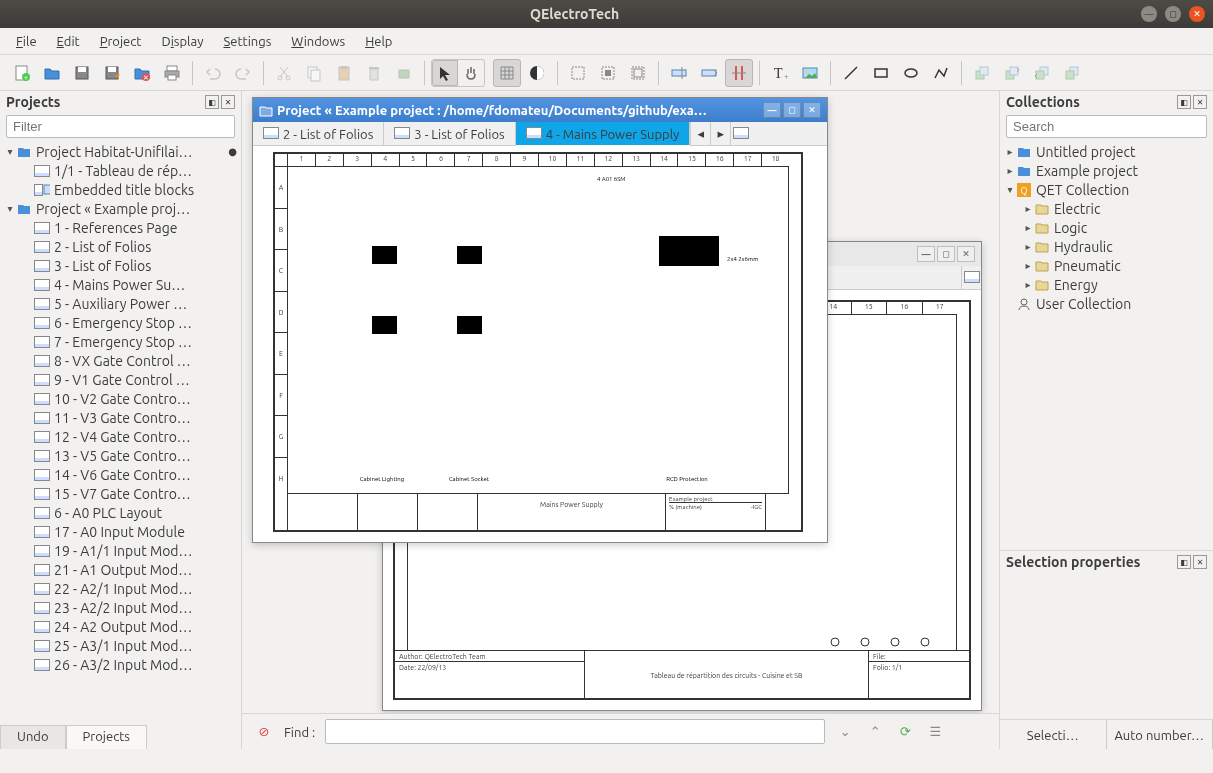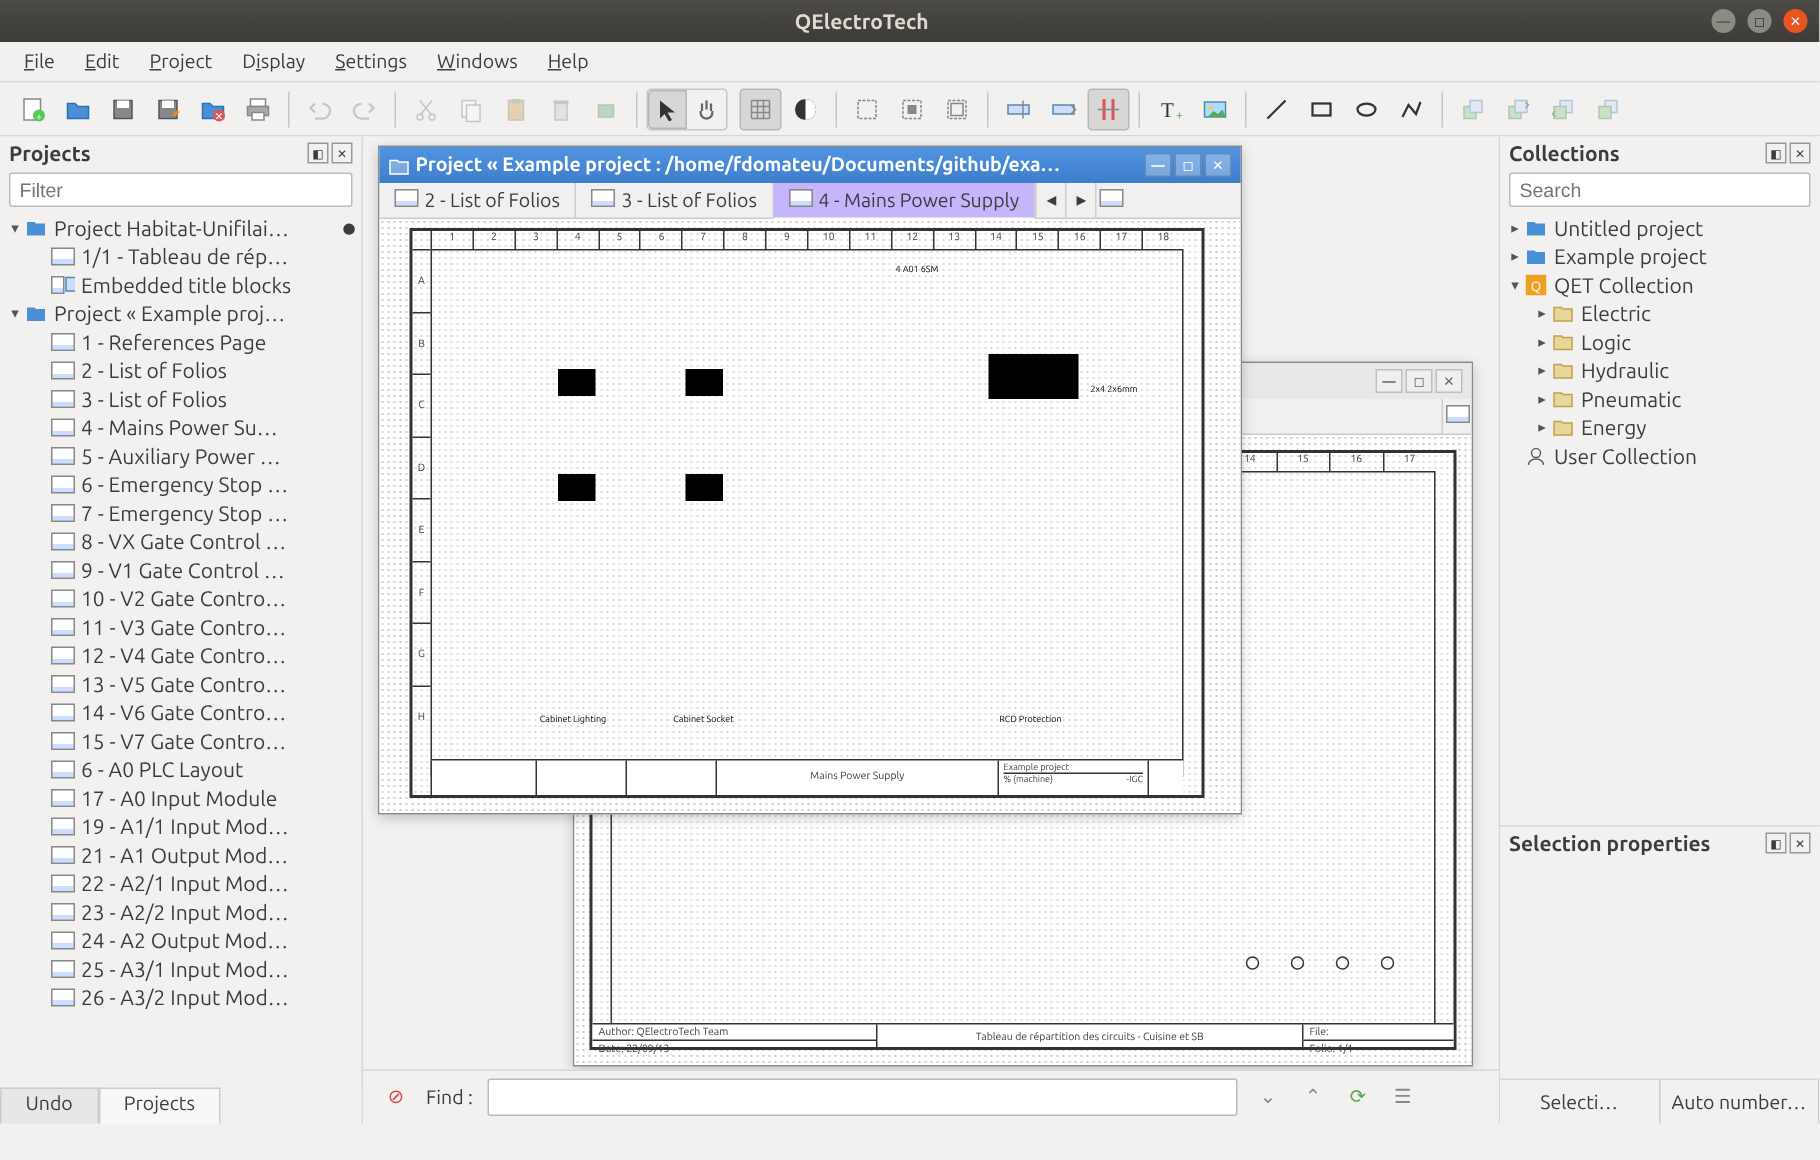--- a/index.html
+++ b/index.html
@@ -56,32 +56,32 @@
   
   .subwin { position: absolute; border: 1px solid #888; background: #fff; box-shadow: 0 2px 8px rgba(0,0,0,0.2); }
   .subwin-titlebar { height: 24px; display: flex; align-items: center; padding: 0 6px; font-weight: bold; font-size: 13px; }
   .subwin.active .subwin-titlebar { background: linear-gradient(#5294e2, #3d7ecc); color: #fff; }
   .subwin:not(.active) .subwin-titlebar { background: #e8e8e8; color: #666; }
   .subwin-title { flex: 1; overflow: hidden; text-overflow: ellipsis; white-space: nowrap; }
   .subwin-btns { display: flex; gap: 2px; }
   .subwin-btn { width: 18px; height: 16px; border: 1px solid rgba(0,0,0,0.2); background: rgba(255,255,255,0.3); font-size: 9px; display: flex; align-items: center; justify-content: center; cursor: default; }
   .subwin-tabs { height: 24px; display: flex; align-items: stretch; background: #f0f0f0; border-bottom: 1px solid #ccc; }
   .subwin-tab { display: flex; align-items: center; padding: 0 10px; border-right: 1px solid #ccc; font-size: 13px; cursor: default; gap: 4px; }
-  .subwin-tab.active { background: #c4b5fd; border-bottom: 1px solid #fff; margin-bottom: -1px; }
+  .subwin-tab.active { background: #0ea5e9; border-bottom: 1px solid #fff; margin-bottom: -1px; }
   .subwin-tab-nav { width: 20px; display: flex; align-items: center; justify-content: center; border-left: 1px solid #ccc; cursor: default; }
   .subwin-content { flex: 1; background: #fff; background-image: radial-gradient(#ccc 0.5px, transparent 0.5px); background-size: 4px 4px; position: relative; overflow: hidden; }
   
   
   .sheet { position: absolute; border: 2px solid #333; background: #fff; background-image: radial-gradient(#ddd 0.5px, transparent 0.5px); background-size: 4px 4px; }
   .sheet-inner { position: absolute; inset: 12px; border: 1px solid #333; }
   .col-ruler { position: absolute; top: 0; left: 12px; right: 12px; height: 12px; display: flex; font-size: 7px; }
   .col-ruler div { flex: 1; border-left: 1px solid #333; text-align: center; }
   .row-ruler { position: absolute; top: 12px; left: 0; width: 12px; bottom: 32px; display: flex; flex-direction: column; font-size: 7px; }
   .row-ruler div { flex: 1; border-top: 1px solid #333; text-align: center; display: flex; align-items: center; justify-content: center; }
-  .titleblock { position: absolute; bottom: 0; left: 12px; right: 12px; height: 24px; border-top: 1px solid #333; display: flex; font-size: 6px; background: #fff; }
+  .titleblock { position: absolute; bottom: 0; left: 12px; right: 12px; height: 37px; border-top: 1px solid #333; display: flex; font-size: 6px; background: #fff; }
   .titleblock > div { border-left: 1px solid #333; padding: 1px 3px; }
   
   
   .findbar { height: 36px; display: flex; align-items: center; padding: 0 12px; gap: 10px; border-top: 1px solid #d6d6d6; background: #f2f1f0; }
   .find-input { flex: 1; max-width: 500px; padding: 4px 6px; border: 1px solid #bbb; background: #fff; border-radius: 2px; }
   .findbar-icon { width: 20px; height: 20px; display: flex; align-items: center; justify-content: center; color: #888; cursor: default; }
   
   
   .bottom-tabs { position: absolute; bottom: 0; left: 0; height: 24px; display: flex; align-items: stretch; background: #f2f1f0; }
   .bottom-tab { padding: 3px 16px; border: 1px solid #ccc; border-bottom: none; background: #f9f8f7; cursor: default; }
@@ -548,21 +548,21 @@
       </div>
       <div class="subwin-content" style="position:relative; height:calc(100% - 48px);">
         <div class="sheet" style="left:10px; top:10px; right:10px; bottom:10px;">
           <div class="col-ruler" style="left:420px; right:12px;">
             <div>14</div>
             <div>15</div>
             <div>16</div>
             <div>17</div>
           </div>
           <div class="sheet-inner"></div>
-          <div style="position:absolute; bottom:0; left:0; right:0; height:16px; border-top:1px solid #333; display:flex; font-size:7px; background:#fff;">
+          <div style="position:absolute; bottom:0; left:0; right:0; height:48px; border-top:1px solid #333; display:flex; font-size:7px; background:#fff;">
             <div style="width:190px; border-right:1px solid #333;">
               <div style="padding:1px 4px; border-bottom:1px solid #333;">Author: QElectroTech Team</div>
               <div style="padding:1px 4px;">Date: 22/09/13</div>
             </div>
             <div style="flex:1; display:flex; align-items:center; justify-content:center; border-right:1px solid #333;">Tableau de répartition des circuits - Cuisine et SB</div>
             <div style="width:100px;">
               <div style="padding:1px 4px; border-bottom:1px solid #333;">File:</div>
               <div style="padding:1px 4px;">Folio: 1/1</div>
             </div>
           </div>

